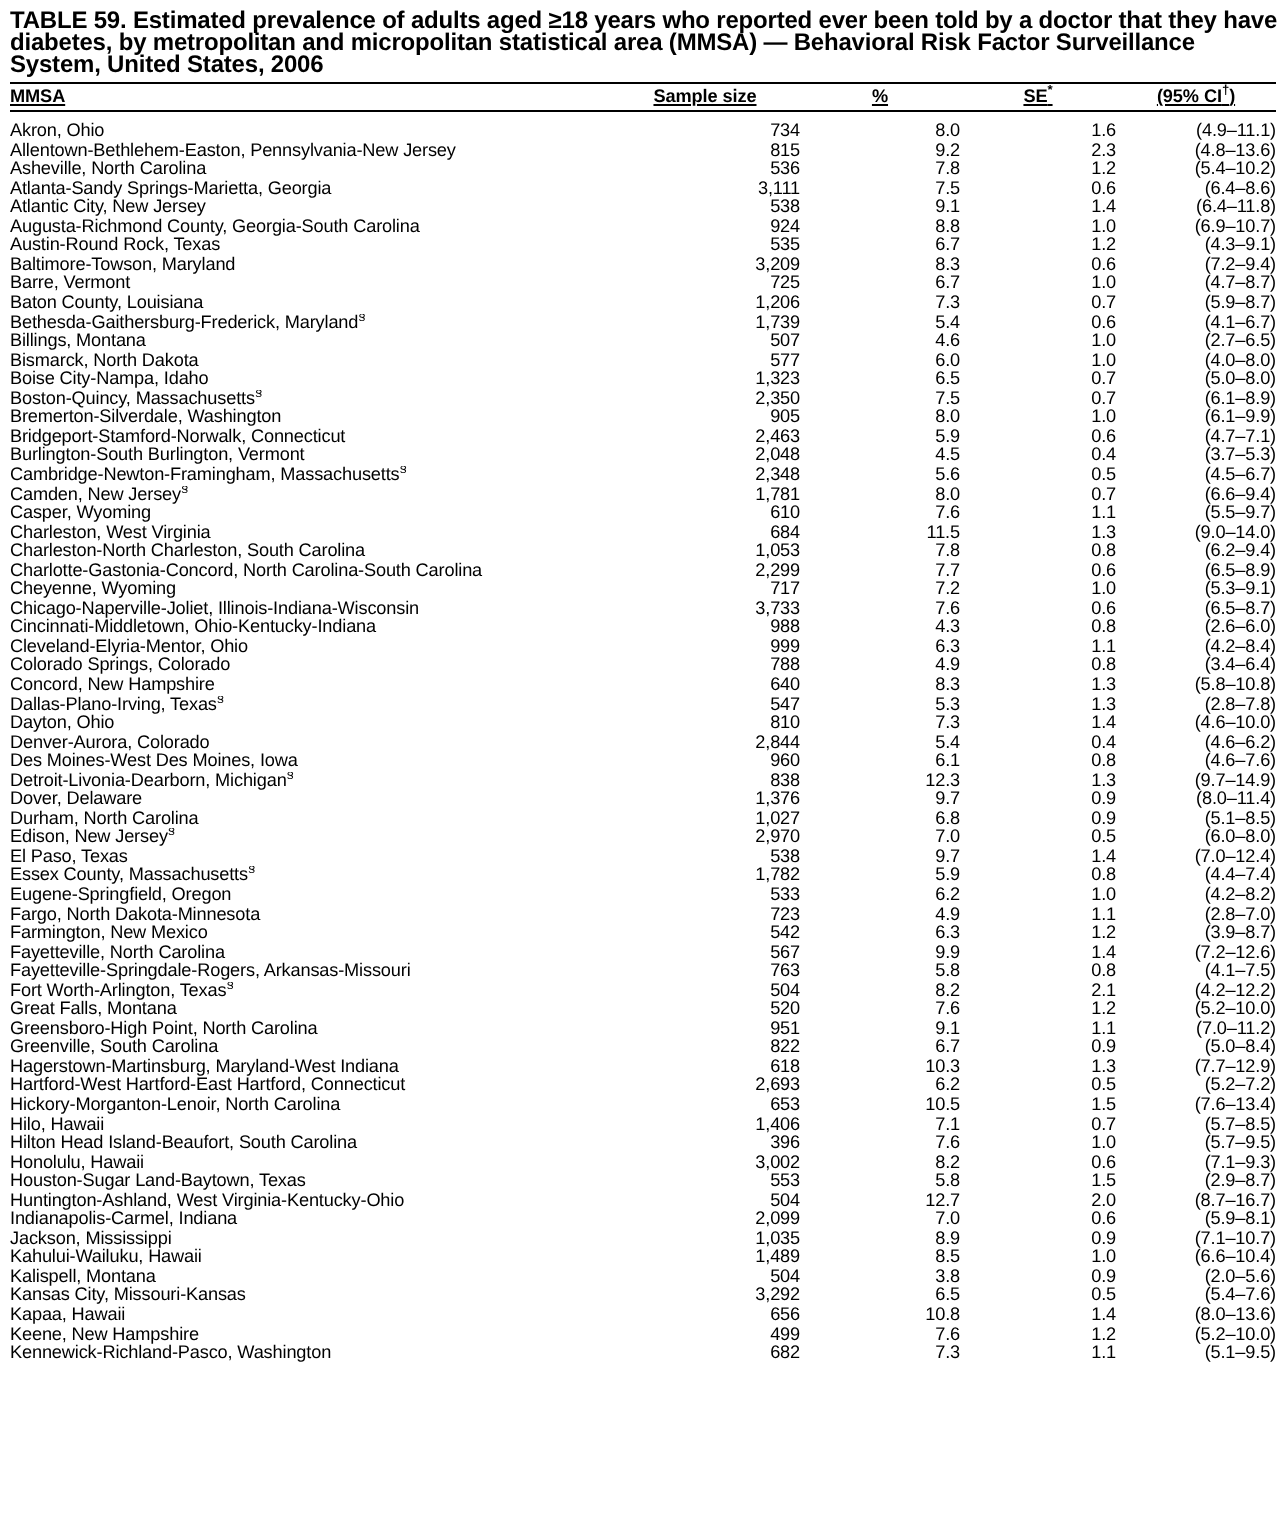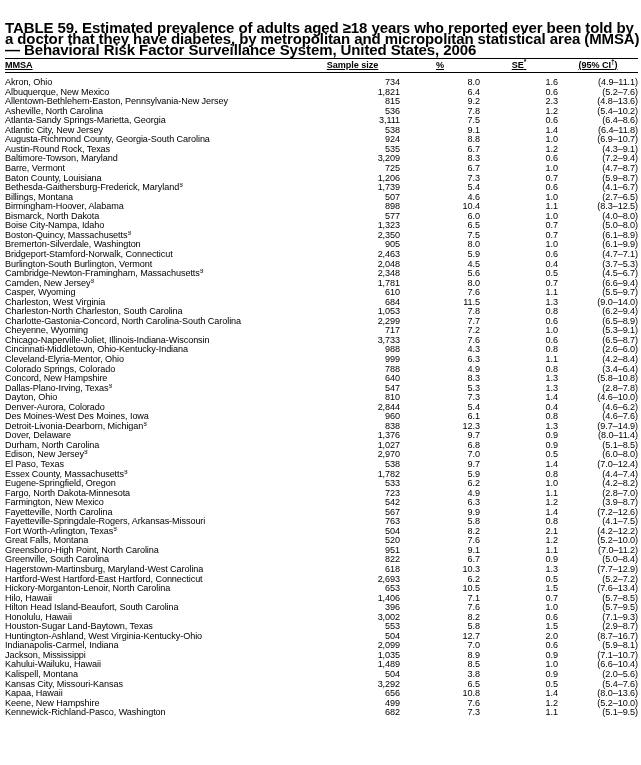--- a/index.html
+++ b/index.html
@@ -13,25 +13,25 @@
     font-family: "Liberation Sans", sans-serif;
     color: #000000;
     overflow: hidden;
   }
   .page {
     width: 641px;
     padding: 4px 4px 0 4px;
     box-sizing: border-box;
   }
   .table-title {
-    font-size: 15px;
+    font-size: 12px;
     font-weight: bold;
     line-height: 11.2px;
     letter-spacing: -0.1px;
-    margin: 18px 0 2px 1px;
+    margin: 1px 0 2px 1px;
     width: 636px;
   }
   table.mmsa {
     border-collapse: collapse;
     width: 633px;
     margin-left: 1px;
     table-layout: fixed;
   }
   table.mmsa thead th {
     font-size: 9.1px;
@@ -89,27 +89,20 @@
     </thead>
     <tbody id="tbody">
         <tr>
           <td class="d-name"><span>Akron, Ohio</span></td>
           <td class="d-n">734</td>
           <td class="d-pct">8.0</td>
           <td class="d-se">1.6</td>
           <td class="d-ci">(4.9–11.1)</td>
         </tr>
         <tr>
-          <td class="d-name"><span>Albuquerque, New Mexico</span></td>
-          <td class="d-n">1,821</td>
-          <td class="d-pct">6.4</td>
-          <td class="d-se">0.6</td>
-          <td class="d-ci">(5.2–7.6)</td>
-        </tr>
-        <tr>
           <td class="d-name"><span>Allentown-Bethlehem-Easton, Pennsylvania-New Jersey</span></td>
           <td class="d-n">815</td>
           <td class="d-pct">9.2</td>
           <td class="d-se">2.3</td>
           <td class="d-ci">(4.8–13.6)</td>
         </tr>
         <tr>
           <td class="d-name"><span>Asheville, North Carolina</span></td>
           <td class="d-n">536</td>
           <td class="d-pct">7.8</td>
@@ -173,27 +166,20 @@
           <td class="d-ci">(4.1–6.7)</td>
         </tr>
         <tr>
           <td class="d-name"><span>Billings, Montana</span></td>
           <td class="d-n">507</td>
           <td class="d-pct">4.6</td>
           <td class="d-se">1.0</td>
           <td class="d-ci">(2.7–6.5)</td>
         </tr>
         <tr>
-          <td class="d-name"><span>Birmingham-Hoover, Alabama</span></td>
-          <td class="d-n">898</td>
-          <td class="d-pct">10.4</td>
-          <td class="d-se">1.1</td>
-          <td class="d-ci">(8.3–12.5)</td>
-        </tr>
-        <tr>
           <td class="d-name"><span>Bismarck, North Dakota</span></td>
           <td class="d-n">577</td>
           <td class="d-pct">6.0</td>
           <td class="d-se">1.0</td>
           <td class="d-ci">(4.0–8.0)</td>
         </tr>
         <tr>
           <td class="d-name"><span>Boise City-Nampa, Idaho</span></td>
           <td class="d-n">1,323</td>
           <td class="d-pct">6.5</td>
@@ -439,21 +425,21 @@
           <td class="d-ci">(7.0–11.2)</td>
         </tr>
         <tr>
           <td class="d-name"><span>Greenville, South Carolina</span></td>
           <td class="d-n">822</td>
           <td class="d-pct">6.7</td>
           <td class="d-se">0.9</td>
           <td class="d-ci">(5.0–8.4)</td>
         </tr>
         <tr>
-          <td class="d-name"><span>Hagerstown-Martinsburg, Maryland-West Carolina</span></td>
+          <td class="d-name"><span>Hagerstown-Martinsburg, Maryland-West Indiana</span></td>
           <td class="d-n">618</td>
           <td class="d-pct">10.3</td>
           <td class="d-se">1.3</td>
           <td class="d-ci">(7.7–12.9)</td>
         </tr>
         <tr>
           <td class="d-name"><span>Hartford-West Hartford-East Hartford, Connecticut</span></td>
           <td class="d-n">2,693</td>
           <td class="d-pct">6.2</td>
           <td class="d-se">0.5</td>

